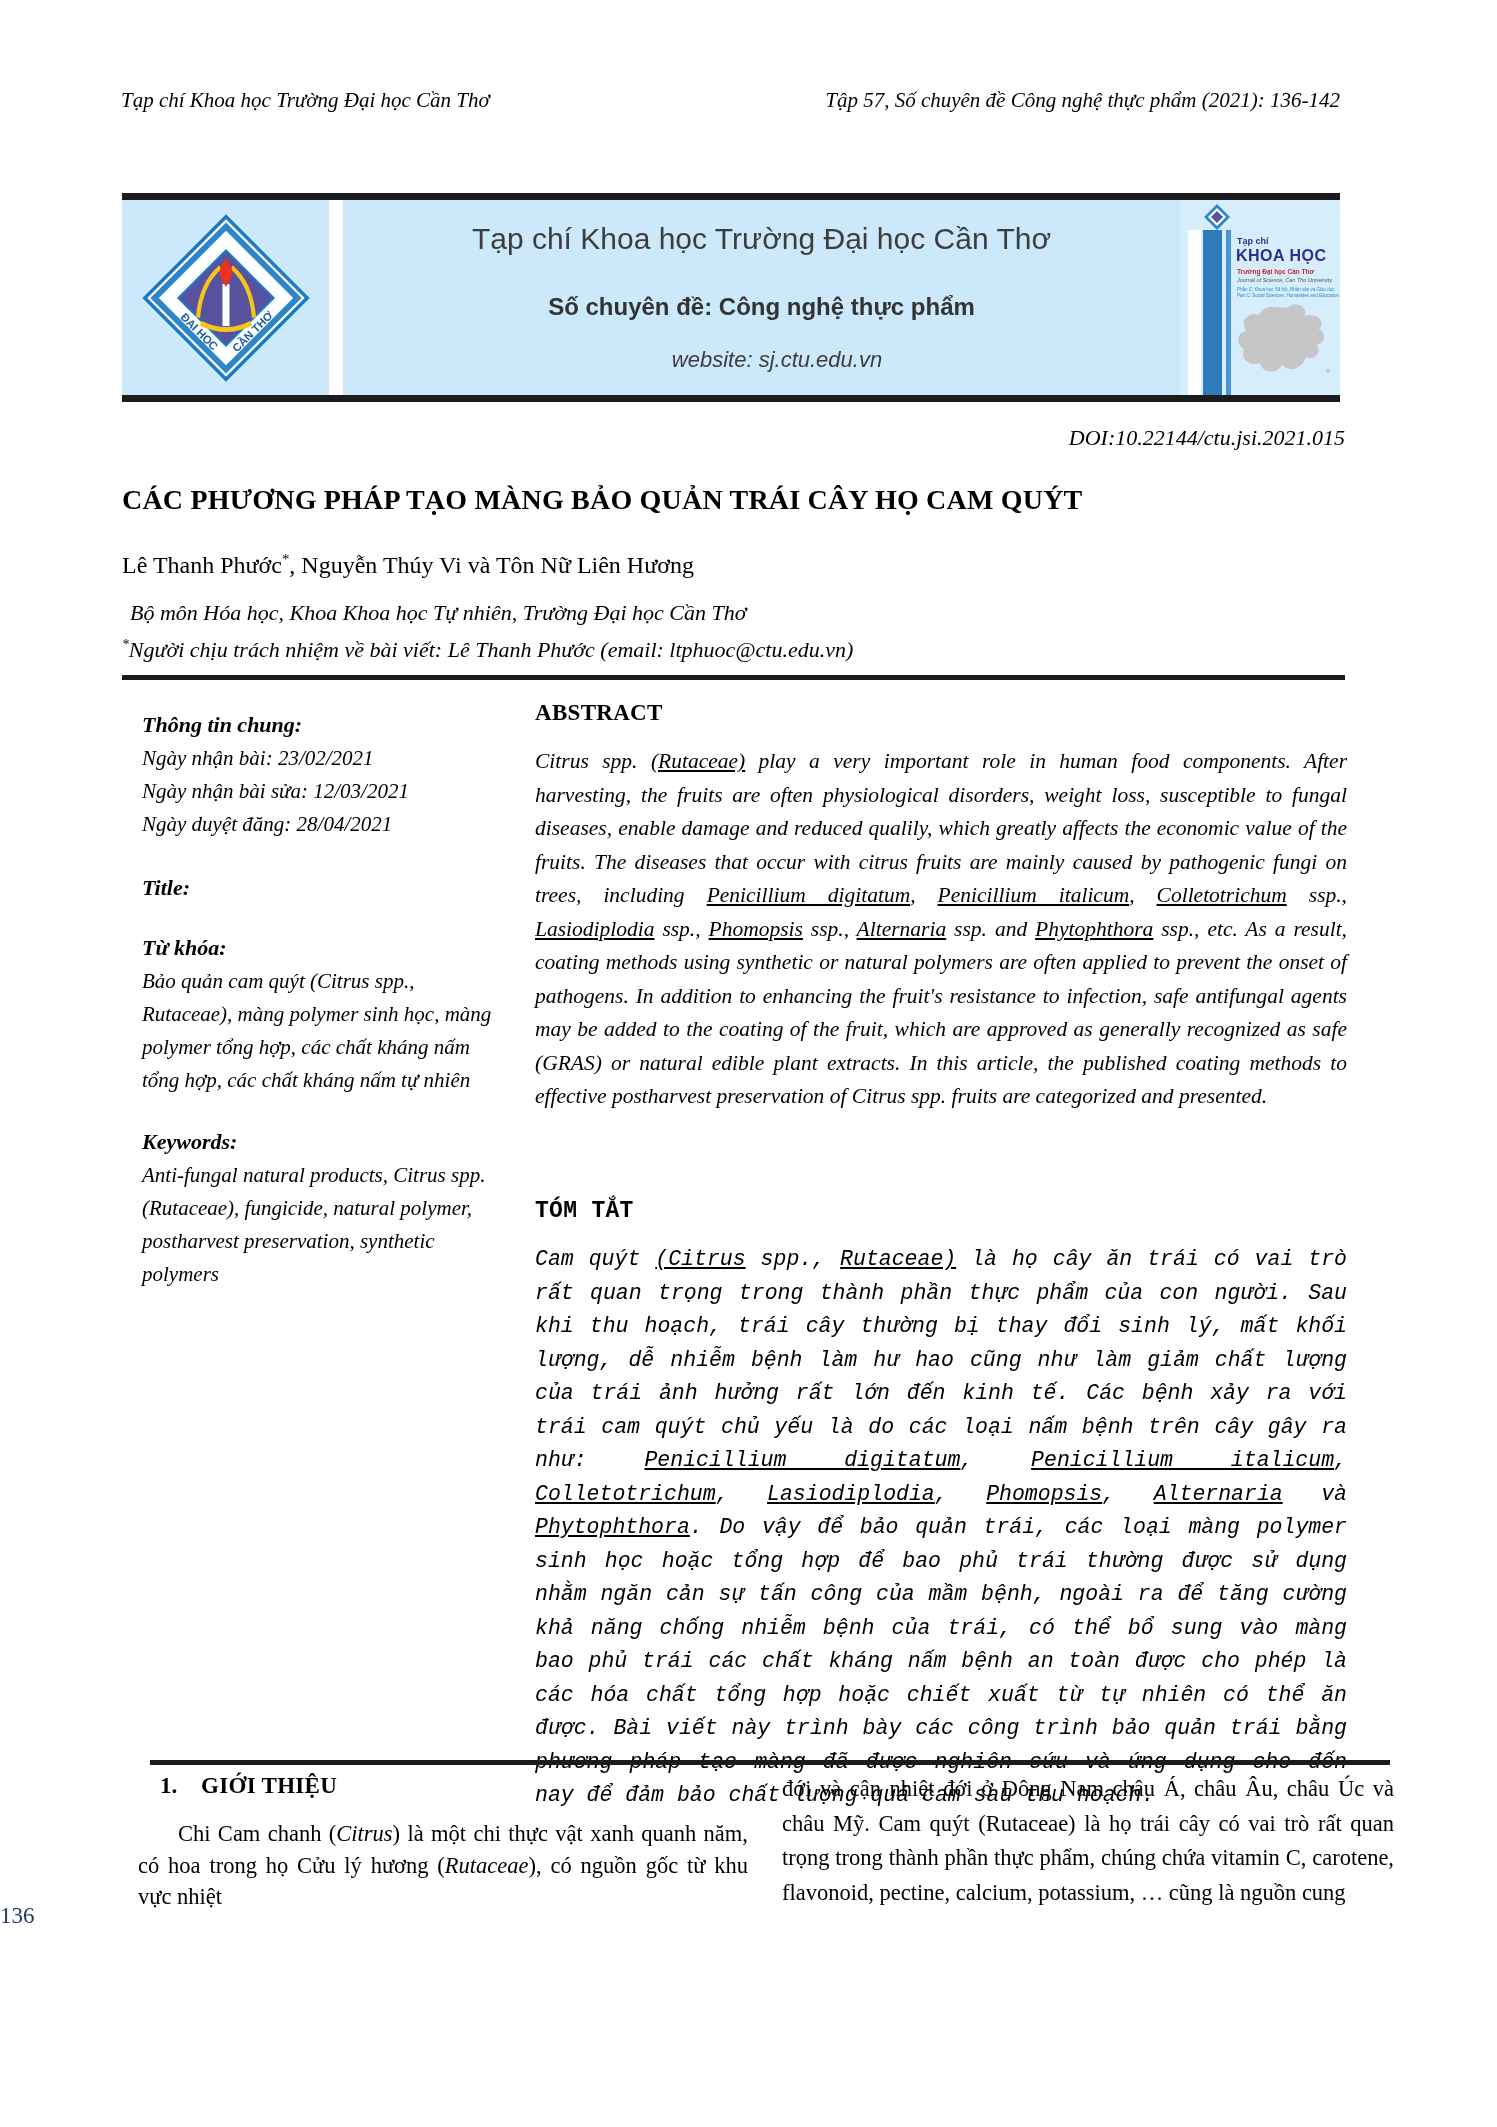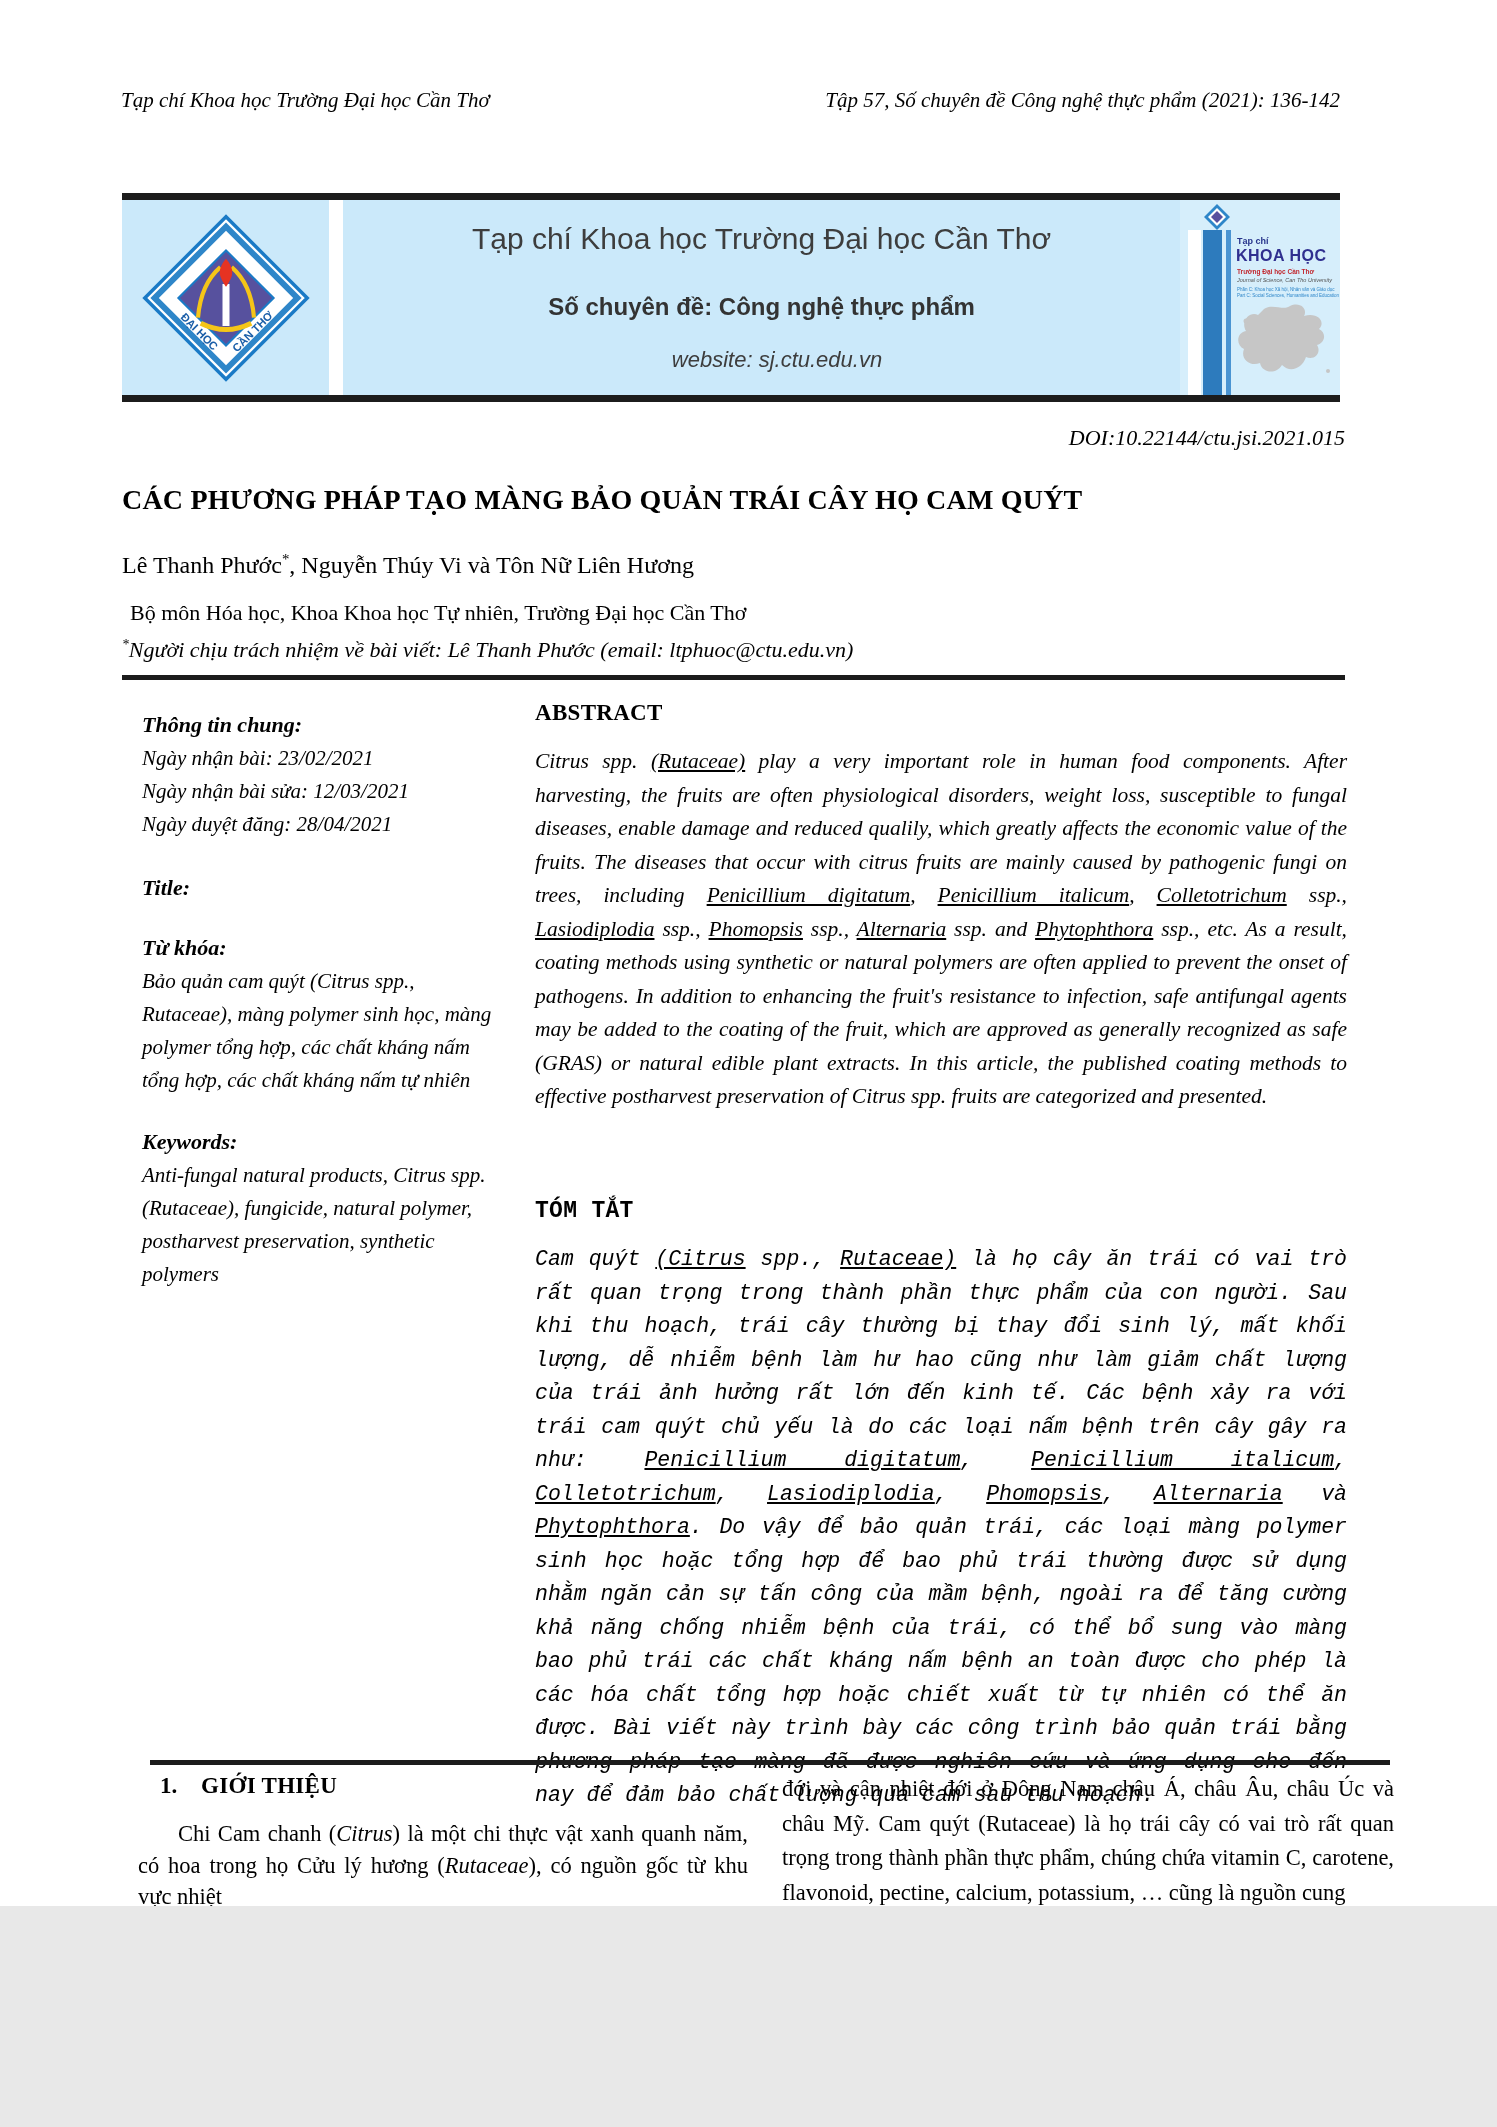--- a/index.html
+++ b/index.html
@@ -1,18 +1,18 @@
 <!DOCTYPE html>
 <html><head>
 <meta charset="utf-8">
 <style>
   html,body{margin:0;padding:0;background:#e8e8e8;}
   .page{
     position:relative;
-    width:1497px;height:1906px;
+    width:1497px;height:2127px;
     background:#ffffff;
     font-family:"Liberation Serif", serif;
     color:#000;
     overflow:hidden;
     margin:0 auto;
   }
   .abs{position:absolute;}
   .seg-u{text-decoration:underline;}
   .seg-i{font-style:italic;}
   .seg-sup{vertical-align:super;font-size:0.62em;}
@@ -48,21 +48,21 @@
   .cover-sub-vi{position:absolute;left:57px;top:68px;font-size:6.5px;font-weight:bold;color:#c1272d;}
   .cover-sub-en{position:absolute;left:57px;top:77px;font-size:5.5px;font-style:italic;color:#555;}
   .cover-part1{position:absolute;left:57px;top:87px;font-size:4.5px;color:#2e86c9;white-space:nowrap;}
   .cover-part2{position:absolute;left:57px;top:93px;font-size:4.5px;color:#2e86c9;white-space:nowrap;}
   .cover-map{position:absolute;right:4px;bottom:6px;}
 
   
   .doi{right:152px;top:425px;font-size:22px;font-style:italic;}
   .art-title{left:122px;top:484px;width:1230px;font-size:28px;font-weight:bold;letter-spacing:0.2px;}
   .authors{left:122px;top:551px;font-size:24px;}
-  .affiliation{left:130px;top:600px;font-size:22px;}
+  .affiliation{left:130px;top:600px;font-size:22px;font-style:italic;}
   .correspondence{left:122px;top:637px;font-size:22px;font-style:italic;}
   .rule1{left:122px;top:675px;width:1223px;height:5px;background:#1c1c1c;}
   .rule2{left:150px;top:1760px;width:1240px;height:5px;background:#1c1c1c;}
 
   
   .sidebar{left:142px;top:710px;width:368px;font-size:21px;font-style:italic;line-height:33px;}
   .side-h{font-weight:bold;font-size:22px;line-height:30px;}
   .side-block{margin-bottom:2px;}
   .mt30{margin-top:30px;}
   .mt32{margin-top:32px;}

